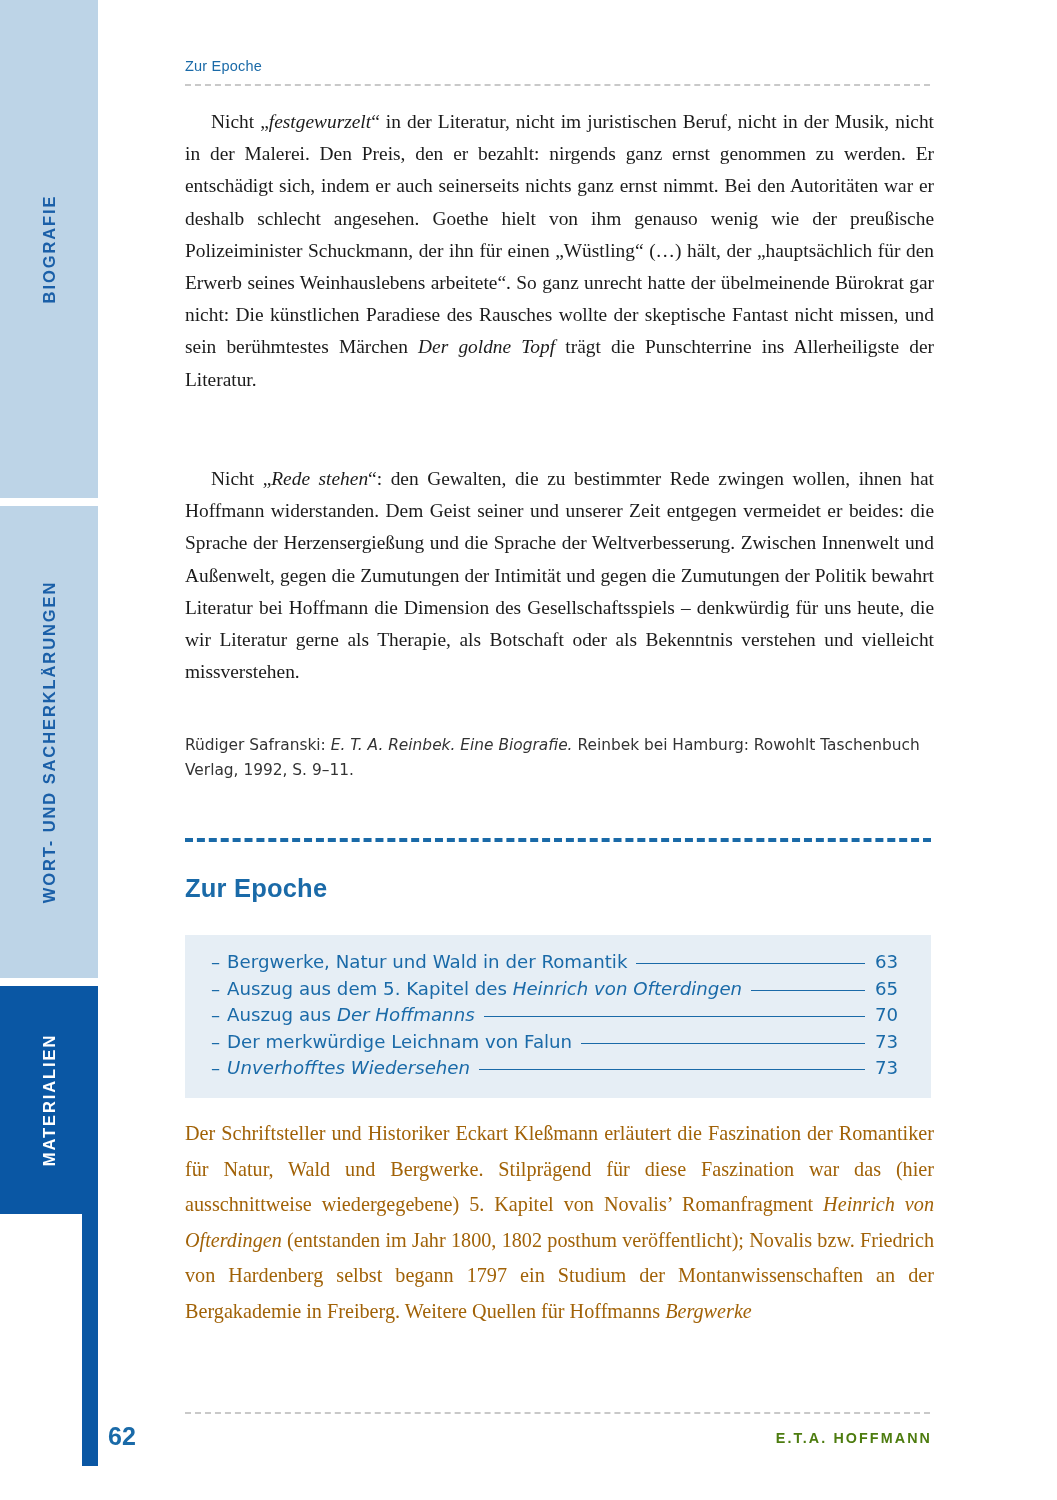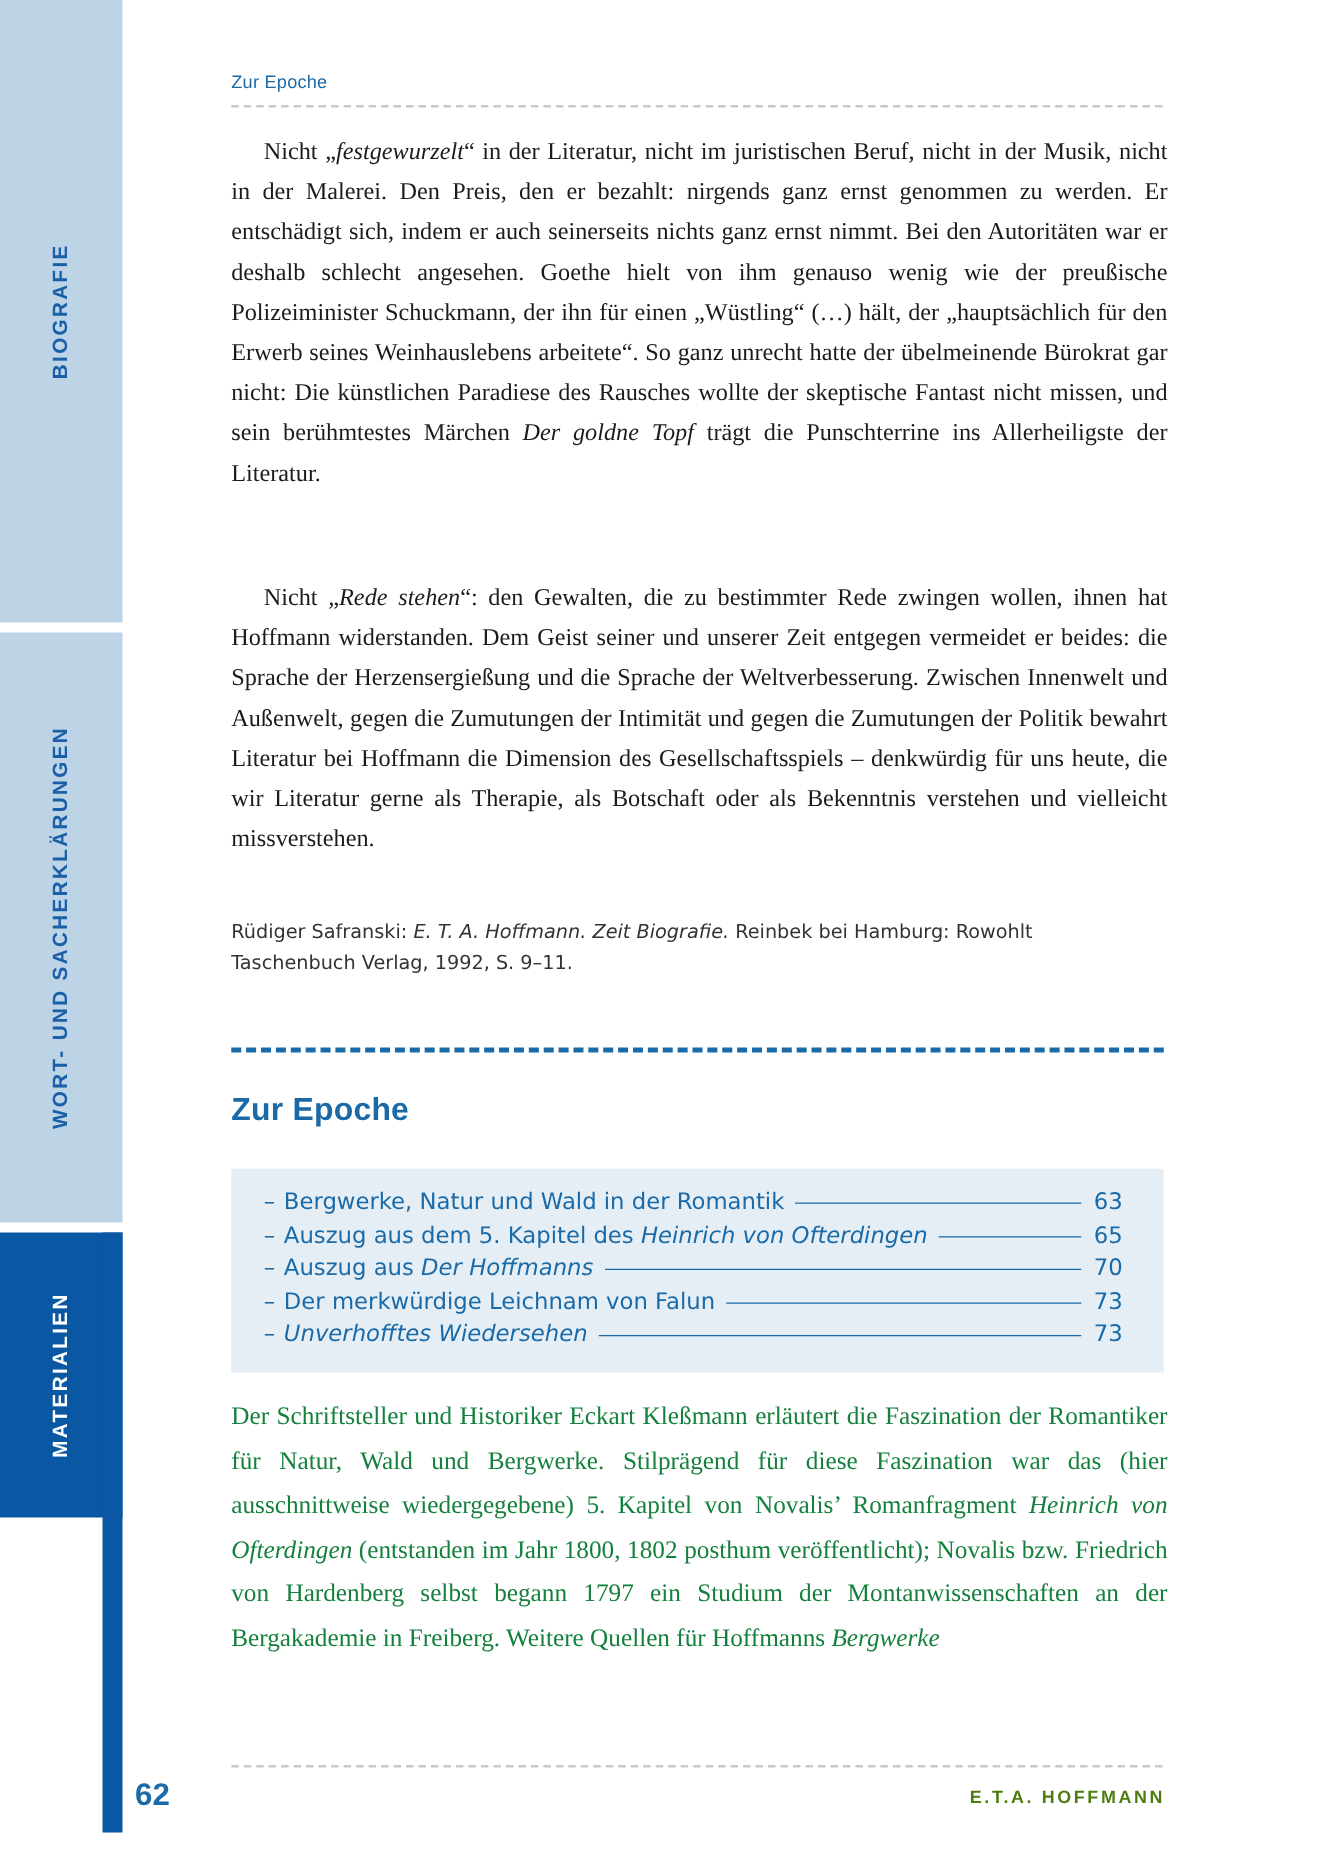--- a/index.html
+++ b/index.html
@@ -182,21 +182,21 @@
 
   
   .body-serif {
     position: absolute;
     left: 87px;
     top: 1116px;
     width: 749px;
     font-size: 20.2px;
     line-height: 35.6px;
     text-align: justify;
-    color: #15803d;
+    color: #a16207;
     font-family: "Liberation Serif", "DejaVu Serif", serif;
   }
   .body-serif p { margin: 0; }
   .body-serif em { font-style: italic; }
 
   
   .rule-foot {
     position: absolute;
     left: 87px;
     top: 1412px;
@@ -252,21 +252,21 @@
   </div>
 
   <div class="body-sans para-2">
     <p>
       Nicht „<em>Rede stehen</em>“: den Gewalten, die zu bestimmter Rede zwingen wollen, ihnen hat Hoffmann widerstanden. Dem Geist seiner und unserer Zeit entgegen vermeidet er beides: die Sprache der Herzensergießung und die Sprache der Weltverbesserung. Zwischen Innenwelt und Außenwelt, gegen die Zumutungen der Intimität und gegen die Zumutungen der Politik bewahrt Literatur bei Hoffmann die Dimension des Gesellschaftsspiels – denkwürdig für uns heute, die wir Literatur gerne als Therapie, als Botschaft oder als Bekenntnis verstehen und vielleicht missverstehen.
     </p>
   </div>
 
   <div class="source">
     <span>Rüdiger Safranski:</span>
-    <em>E. T. A. Hoffmann. Zeit Biografie.</em>
+    <em>E. T. A. Reinbek. Eine Biografie.</em>
     <span>Reinbek bei Hamburg: Rowohlt Taschenbuch Verlag, 1992, S. 9–11.</span>
   </div>
 
   <div class="rule-dashed-blue"></div>
 
   <div class="section-title">Zur Epoche</div>
 
   <div class="toc-box">
 
     <div class="toc-row">

